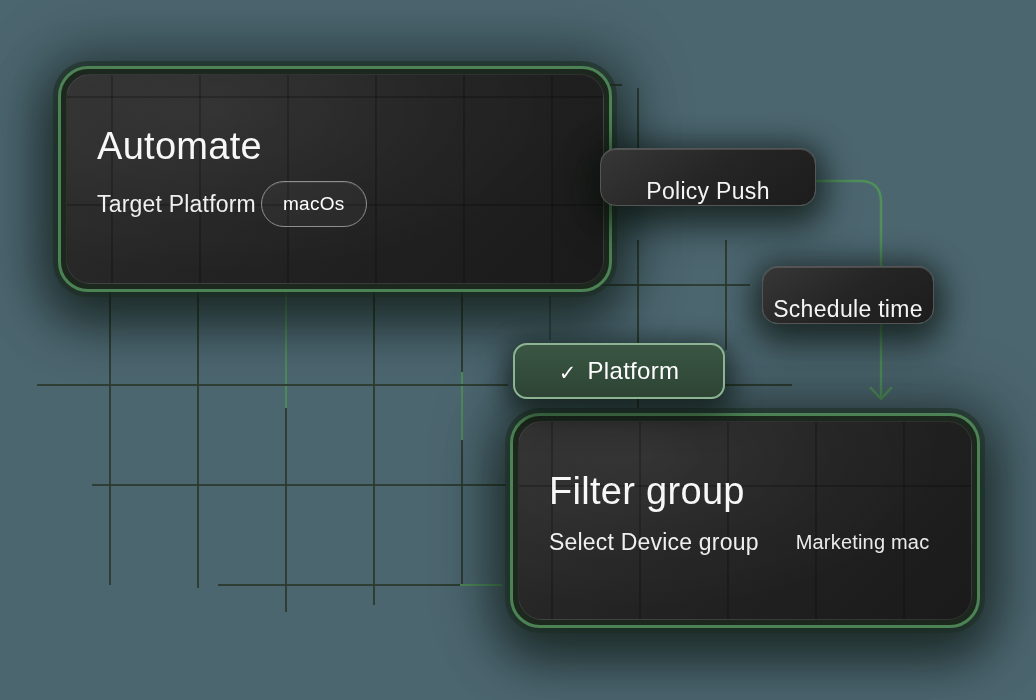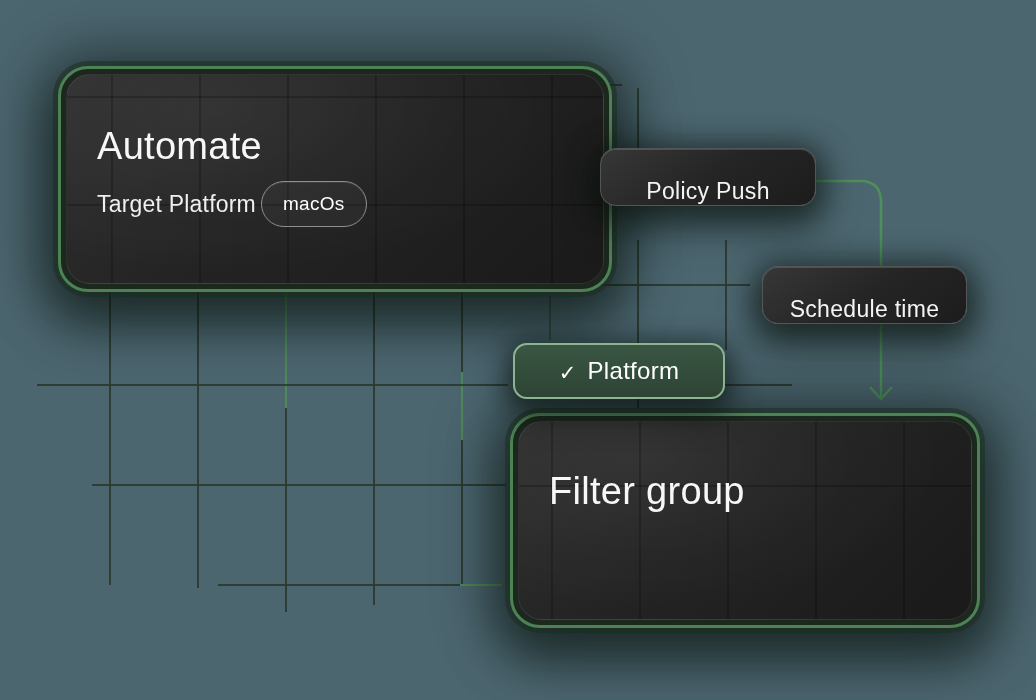--- a/index.html
+++ b/index.html
@@ -70,21 +70,21 @@
     position:absolute;z-index:3;box-sizing:border-box;
     border-radius:16px;border:1px solid var(--node_border,#555);
     background:linear-gradient(145deg,#373737 0%,#252525 50%,#1c1c1c 100%);
     display:flex;align-items:flex-end;justify-content:center;
     color:#f4f4f4;font-size:23px;letter-spacing:.3px;
     box-shadow:inset 0 1px 0 rgba(255,255,255,.16),
                0 16px 35px 6px rgba(7,16,9,.55),
                0 0 28px 6px rgba(7,16,9,.4);
   }
   .policy{left:600px;top:148px;width:216px;height:58px;}
-  .schedule{left:762px;top:266px;width:205px;height:58px;}
+  .schedule{left:762px;top:266px;width:172px;height:58px;}
 
   
   .badge{
     position:absolute;z-index:4;left:513px;top:343px;width:212px;height:56px;
     box-sizing:border-box;border-radius:14px;
     border:2px solid var(--badge_border,#8cb492);
     background:linear-gradient(180deg,#3a5643 0%,#2d4434 100%);
     display:flex;align-items:center;justify-content:center;gap:11px;
     color:#ffffff;font-size:24px;letter-spacing:.3px;
     box-shadow:0 14px 30px 4px rgba(7,16,9,.5),0 0 22px 4px rgba(7,16,9,.35);
@@ -143,20 +143,24 @@
   </div>
 
   <div class="node schedule">
     <span>Schedule time</span>
   </div>
 
   <div class="bigcard filter">
     <div class="biginner">
       <div class="gridtex tex-filter"></div>
       <h1 class="card-title">Filter group</h1>
+      <div class="field-row">
+        <span class="field-label">Select Device group</span>
+        <span class="field-value">Marketing mac</span>
+      </div>
     </div>
   </div>
 
   <div class="badge">
     <span class="check">✓</span>
     <span>Platform</span>
   </div>
 
 </div>
 

